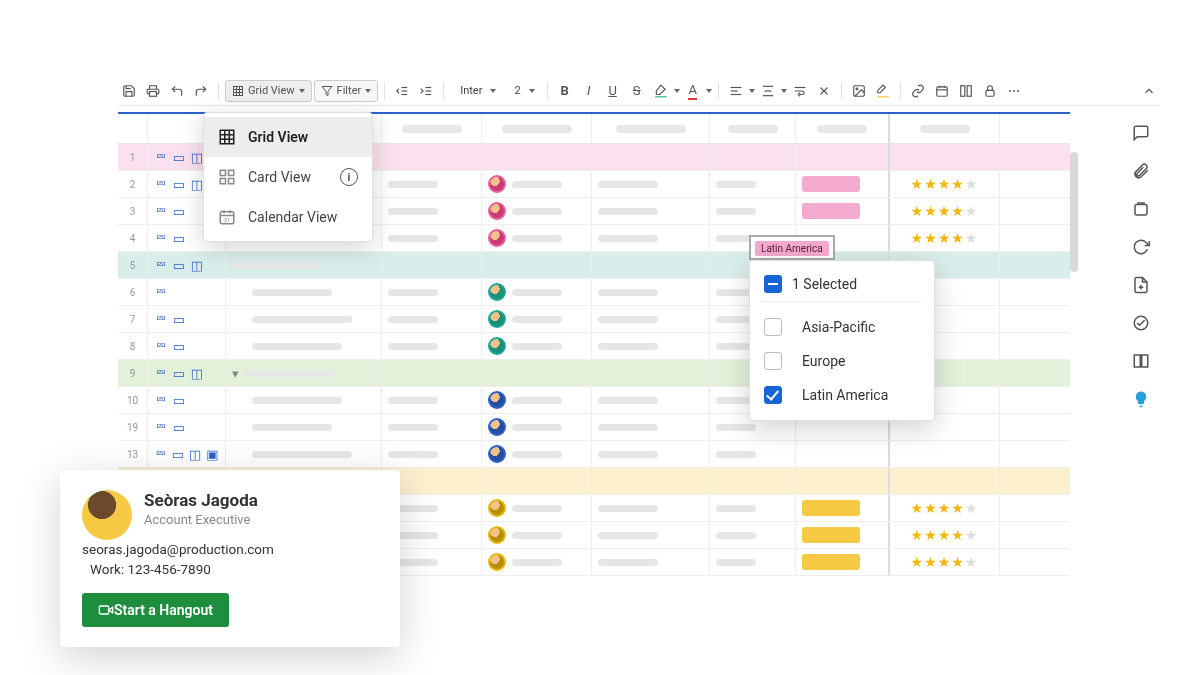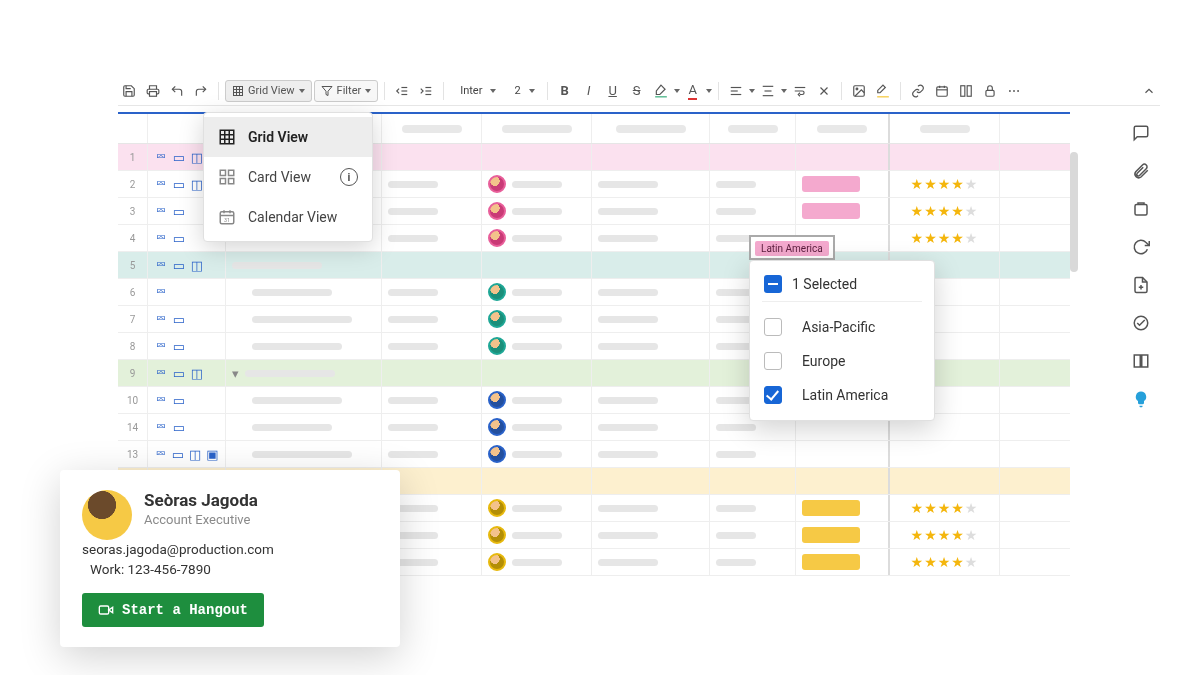--- a/index.html
+++ b/index.html
@@ -151,23 +151,23 @@
     width:50px; height:50px; border-radius:50%;
     background: radial-gradient(circle at 40% 30%, #6b4a2b 0 30%, #0000 31%),
                 linear-gradient(#f6c945,#f6c945);
     position:absolute; left:22px; top:20px;
   }
   .profile .name { font-size:17px; font-weight:700; margin-left:62px; }
   .profile .role { font-size:13px; color:#8a8a8a; margin-left:62px; margin-top:2px; }
   .profile .line { font-size:13.5px; color:#333; margin-top:14px; }
   .profile .line + .line { margin-top:4px;margin-left:8px; }
   .hangout {
-    margin-top:16px; display:inline-flex; align-items:center; gap:8px;
+    margin-top:16px; display:inline-flex; align-items:center; 
     background:#1e8e3e; color:#fff; font-size:14px; font-weight:600;
-    padding:9px 16px; border-radius:3px;font-family:Liberation Mono, monospace;
+    padding:9px 16px; border-radius:3px;
   }
   
   .rail {
     position:absolute; right:48px; top:122px;
     display:flex; flex-direction:column; gap:16px;
   }
   .rail .ric { width:22px; height:22px; display:flex; align-items:center; justify-content:center; color:#555; }
   .rail .bulb { color:#26a0da; }
   svg { display:block; }
 </style>
@@ -626,21 +626,21 @@
     <div class="cell c-d">
         <span class="ph" style="width:60px"></span>
       </div>
     <div class="cell c-e">
         <span class="ph" style="width:40px"></span>
       </div>
     <div class="cell c-f"></div>
       <div class="cell c-g"></div>
   </div>
   <div class="row">
-    <div class="cell c-num">14</div>
+    <div class="cell c-num">19</div>
     <div class="cell c-act">
         <span class="mini-ic">⮹</span>
         <span class="mini-ic">▭</span>
       </div>
     <div class="cell c-a">
         <span class="ph" style="width:80px;margin-left:20px"></span>
       </div>
     <div class="cell c-b">
         <span class="ph" style="width:50px"></span>
       </div>

